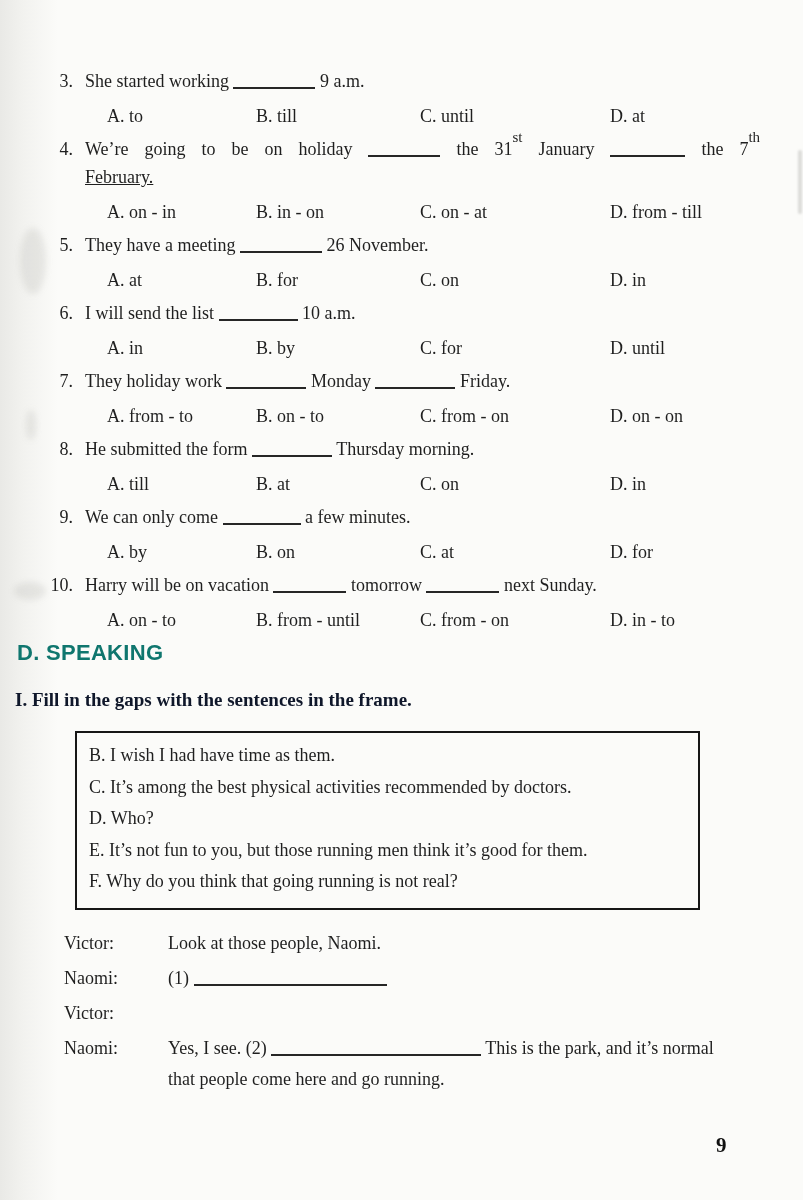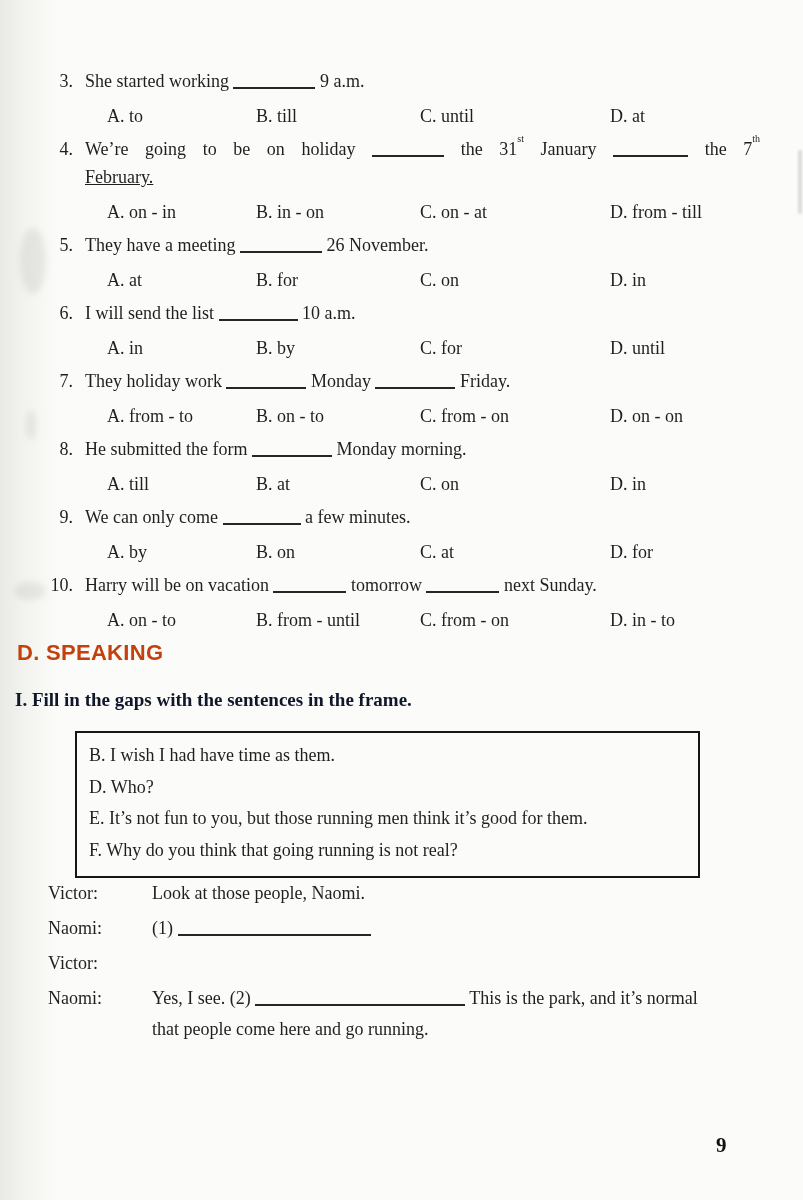--- a/index.html
+++ b/index.html
@@ -36,41 +36,41 @@
 
   .opts{
     display:grid;grid-template-columns:149px 164px 190px auto;
     margin:0 0 11px 107px;font-size:18px;line-height:22px;
   }
 
   .blank{
     display:inline-block;border-bottom:2px solid #262626;
     height:14px;vertical-align:-2px;
   }
-  sup.ord{font-size:10px;position:relative;top:-6px;line-height:0;}
+  sup.ord{font-size:15px;position:relative;top:-6px;line-height:0;}
 
   .sec-heading{
     margin:6px 0 0 17px;
     font-family:"Liberation Sans","DejaVu Sans",sans-serif;
     font-weight:700;font-size:22px;line-height:22px;letter-spacing:0.3px;
-    color:#c2410c;
+    color:#0f766e;
   }
   .instruction{
     margin:25px 0 0 15px;
     font-weight:700;font-size:19px;line-height:22px;color:#0f172a;
   }
   .frame-box{
     margin:20px 0 0 75px;width:603px;
     border:2px solid #161616;
     padding:7px 6px 10px 12px;
     background:transparent;
   }
   .frame-line{font-size:18px;line-height:31.5px;}
 
-  .dialogue{margin-top:4px;}
+  .dialogue{margin-top:22px;padding-left:16px;}
   .d-row{display:flex;margin-bottom:13px;font-size:18px;line-height:22px;}
   .d-speaker{width:104px;margin-left:48px;flex-shrink:0;}
   .d-text{flex:1;margin-right:40px;}
   .d-line2{margin-top:9px;}
 
   .page-number{
     position:absolute;top:1133px;left:716px;
     font-weight:700;font-size:21px;color:#111;
   }
 </style>
@@ -168,21 +168,21 @@
       <span>B. on - to</span>
       <span>C. from - on</span>
       <span>D. on - on</span>
     </div>
 
     <div class="q-row">
       <span class="q-num">8.</span>
       <span class="q-text">
         <span>He submitted the form</span>
         <span class="blank" style="width:80px"></span>
-        <span>Monday morning.</span>
+        <span>Thursday morning.</span>
       </span>
     </div>
     <div class="opts">
       <span>A. till</span>
       <span>B. at</span>
       <span>C. on</span>
       <span>D. in</span>
     </div>
 
     <div class="q-row">
@@ -217,20 +217,21 @@
       <span>D. in - to</span>
     </div>
 
   </div>
 
   <div class="sec-heading">D. SPEAKING</div>
   <div class="instruction">I. Fill in the gaps with the sentences in the frame.</div>
 
   <div class="frame-box">
     <div class="frame-line">B. I wish I had have time as them.</div>
+    <div class="frame-line">C. It’s among the best physical activities recommended by doctors.</div>
     <div class="frame-line">D. Who?</div>
     <div class="frame-line">E. It’s not fun to you, but those running men think it’s good for them.</div>
     <div class="frame-line">F. Why do you think that going running is not real?</div>
   </div>
 
   <div class="dialogue">
 
     <div class="d-row">
       <span class="d-speaker">Victor:</span>
       <span class="d-text">Look at those people, Naomi.</span>

